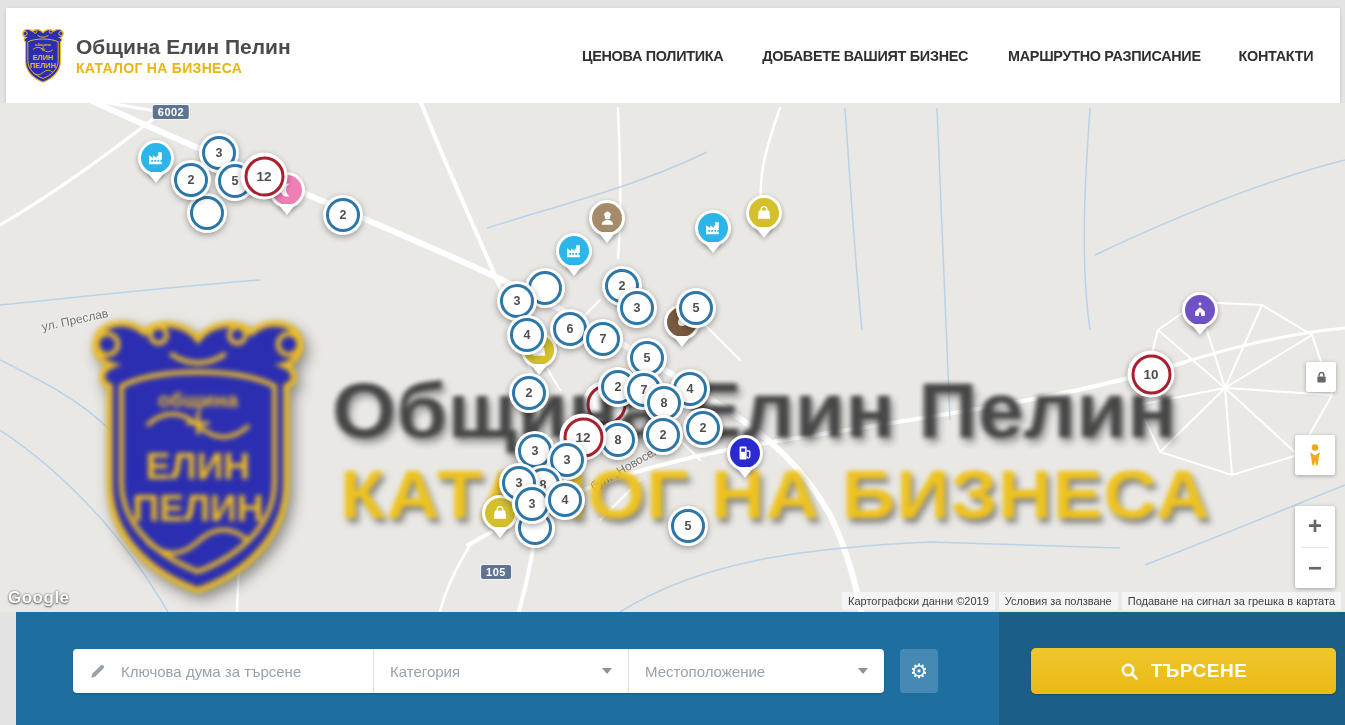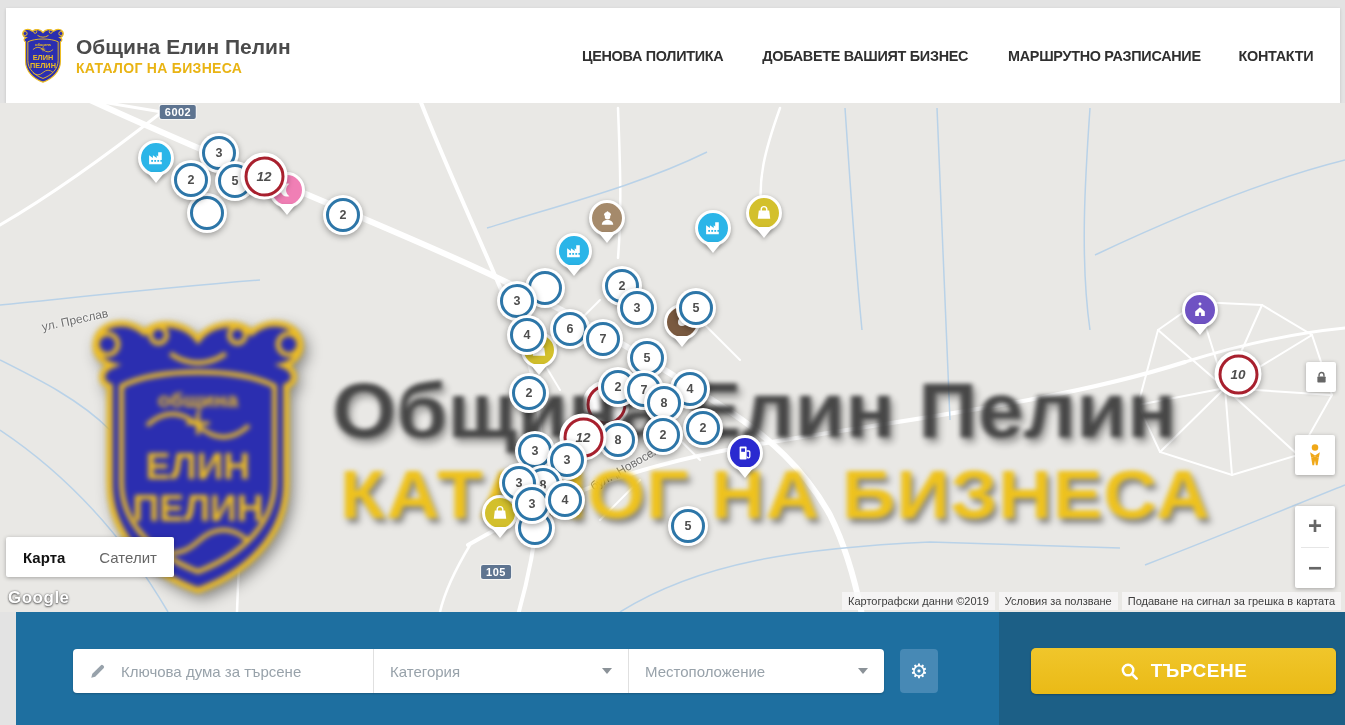--- a/index.html
+++ b/index.html
@@ -39,21 +39,21 @@
             filter:blur(2.3px);text-shadow:3px 5px 5px rgba(0,0,0,.45);}
 
   
   .cluster{position:absolute;width:40px;height:40px;transform:translate(-50%,-50%);
            background:#fff;border-radius:50%;box-shadow:0 2px 6px rgba(0,0,0,.35);
            display:flex;align-items:center;justify-content:center;cursor:pointer;}
   .cluster .ring{width:28px;height:28px;border:3px solid #2d76a8;border-radius:50%;background:#fff;
                  display:flex;align-items:center;justify-content:center;
                  font-size:12.5px;font-weight:700;color:#4e4e4e;}
   .cluster.red{width:47px;height:47px;}
-  .cluster.red .ring{width:34px;height:34px;border:3.5px solid #a8202e;font-size:13.5px;font-style:italic;}
+  .cluster.red .ring{width:34px;height:34px;border:3.5px solid #a8202e;font-size:13.5px;}
 
   
   .pin{position:absolute;width:36px;height:36px;transform:translate(-50%,-50%);cursor:pointer;}
   .pin .head{width:36px;height:36px;border-radius:50%;border:3px solid #fff;box-sizing:border-box;
              box-shadow:0 2px 5px rgba(0,0,0,.35);display:flex;align-items:center;justify-content:center;}
   .pin .tail{position:absolute;left:50%;top:32px;transform:translateX(-50%);width:0;height:0;
              border:9px solid transparent;border-top:11px solid #fff;
              filter:drop-shadow(0 2px 2px rgba(0,0,0,.25));}
 
   
@@ -166,21 +166,21 @@
         <path d="M1145,565 C1230,532 1295,505 1345,485"></path>
         <path d="M487,228 C560,205 640,185 707,152"></path>
         <path d="M845,108 C850,180 855,260 862,330"></path>
         <path d="M937,108 C940,190 945,300 950,420"></path>
         <path d="M1090,108 C1085,180 1080,260 1090,330"></path>
         <path d="M0,360 C40,380 80,400 110,430"></path>
       </g>
     </svg>
 
     <div class="layer" id="labels-layer">
-        <div class="road-badge" style="left:178px;top:9px">6002</div>
+        <div class="road-badge" style="left:171px;top:9px">6002</div>
         <div class="road-badge" style="left:496px;top:469px">105</div>
         <div class="street-label" style="left:75px;top:217px;transform:translate(-50%,-50%) rotate(-12deg)">ул. Преслав</div>
         <div class="street-label" style="left:625px;top:365px;transform:translate(-50%,-50%) rotate(-30deg)">бул. „Новосел</div>
       </div>
     <div class="layer" id="under-layer">
         <div class="pin" style="left:682px;top:219px">
           <div class="tail"></div>
           <div class="head" style="background:#7a5a40;color:#7a5a40">
             <svg viewBox="0 0 18 18" width="18" height="18">
               <circle cx="9" cy="9" r="4" fill="#fff"></circle>
@@ -398,29 +398,25 @@
         </div>
         <div class="cluster blue" style="left:532px;top:401px">
           <div class="ring">3</div>
         </div>
         <div class="cluster blue" style="left:565px;top:397px">
           <div class="ring">4</div>
         </div>
         <div class="cluster blue" style="left:688px;top:423px">
           <div class="ring">5</div>
         </div>
-        <div class="cluster red" style="left:1238px;top:271px">
+        <div class="cluster red" style="left:1151px;top:271px">
           <div class="ring">10</div>
         </div>
       </div>
 
-    <div class="maptype">
-      <div class="mt active">Карта</div>
-      <div class="mt idle">Сателит</div>
-    </div>
     <div class="google-logo">Google</div>
     <div class="attribution">
       <span>Картографски данни ©2019</span>
       <span>Условия за ползване</span>
       <span>Подаване на сигнал за грешка в картата</span>
     </div>
 
     <button class="ctl lock-btn">
       <svg viewBox="0 0 16 16" width="15" height="15">
         <rect x="3.6" y="7" width="8.8" height="6.2" rx="0.8" fill="#666"></rect>

